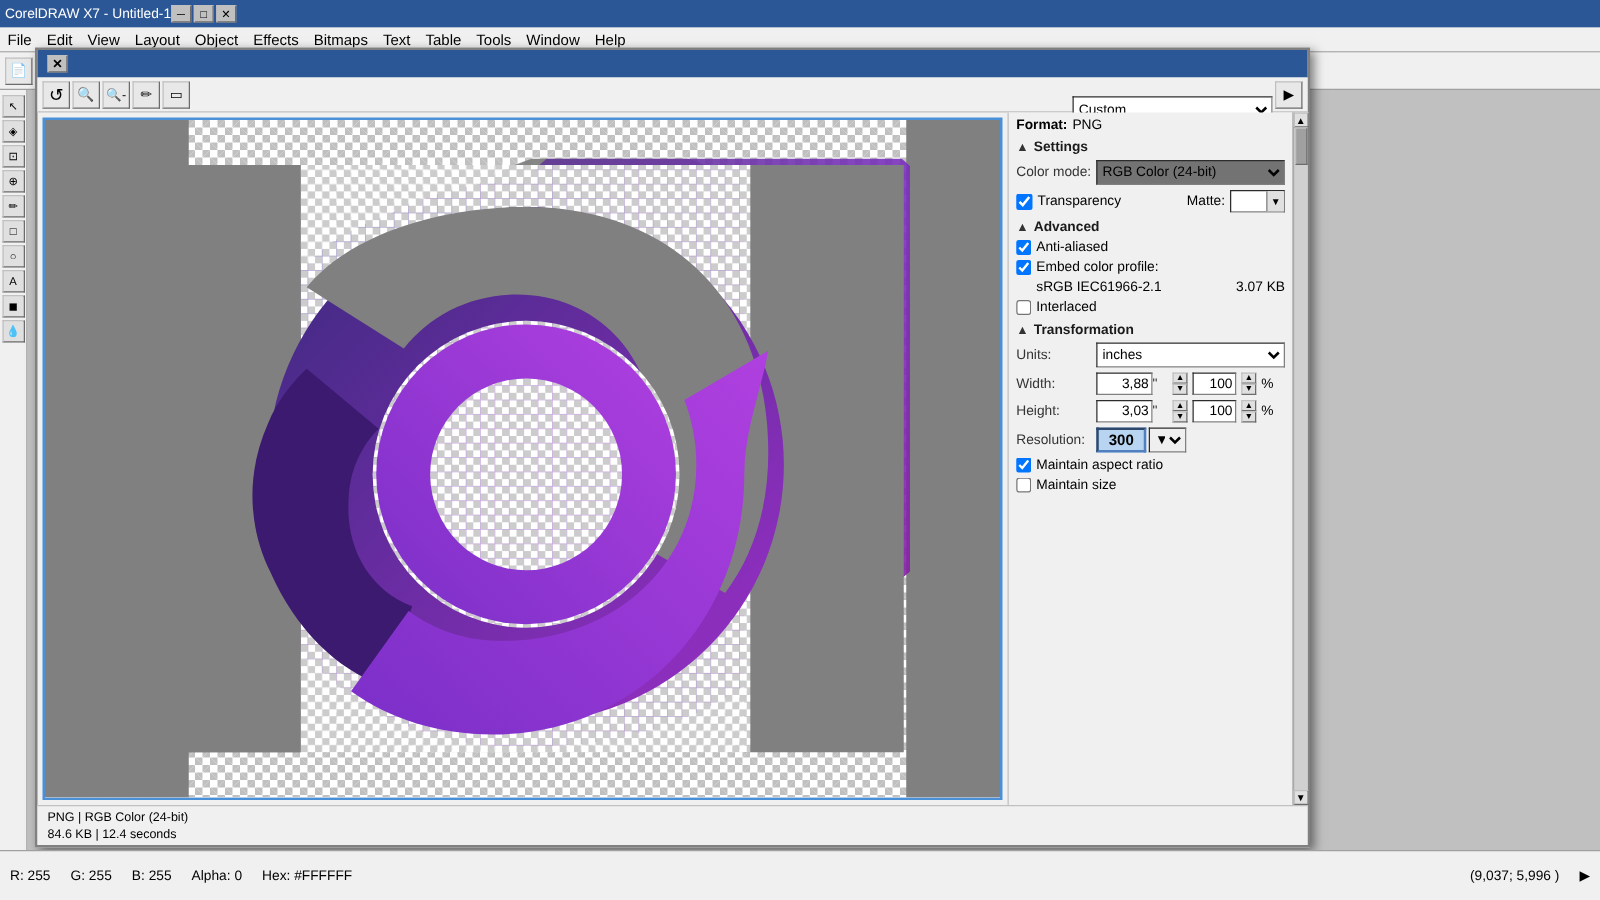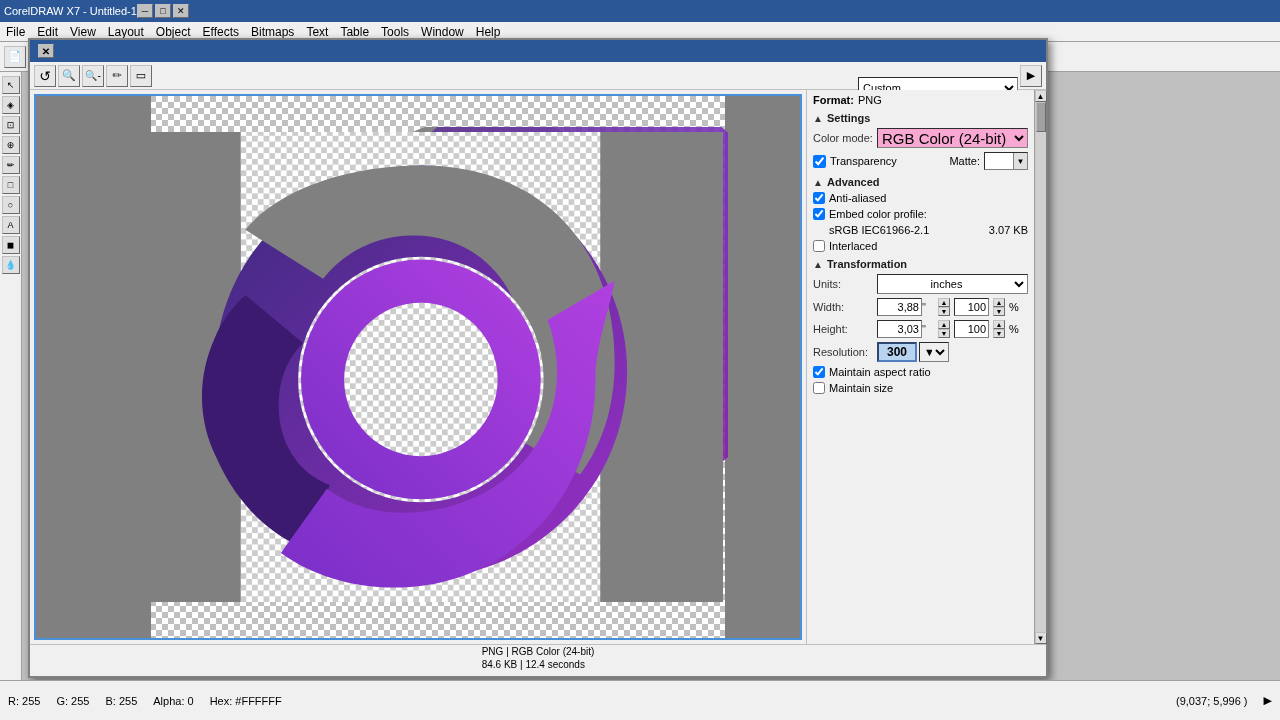--- a/index.html
+++ b/index.html
@@ -571,21 +571,21 @@
           <span class="format-value">PNG</span>
         </div>
 
         <div class="section-header">
           <span class="section-arrow">▲</span>
           <span>Settings</span>
         </div>
 
         <div class="field-row">
           <span class="field-label">Color mode:</span>
-          <select style="flex:1; height:20px; font-size:15px; background:#f9a8d4; border:1px inset #808080;">
+          <select style="flex:1; height:20px; font-size:11px; background:#737373; border:1px inset #808080;">
             <option>RGB Color (24-bit)</option>
           </select>
         </div>
 
         <div style="display:flex; align-items:center; margin-bottom:4px; justify-content:space-between;">
           <div style="display:flex; align-items:center; gap:4px;">
             <input type="checkbox" checked="" id="cb-trans" style="">
             <label for="cb-trans" style="font-size:11px; cursor:pointer;">Transparency</label>
           </div>
           <div style="display:flex; align-items:center; gap:4px;">
@@ -622,21 +622,21 @@
           <label for="cb-int" style="font-size:11px; cursor:pointer;">Interlaced</label>
         </div>
 
         <div class="section-header">
           <span class="section-arrow">▲</span>
           <span>Transformation</span>
         </div>
 
         <div class="field-row">
           <span class="field-label">Units:</span>
-          <select style="flex:1; height:20px; font-size:11px; background:white; border:1px inset #808080;text-align:center;">
+          <select style="flex:1; height:20px; font-size:11px; background:white; border:1px inset #808080;">
             <option>inches</option>
             <option>millimeters</option>
             <option>pixels</option>
             <option>centimeters</option>
           </select>
         </div>
 
         <div class="field-row">
           <span class="field-label">Width:</span>
           <div class="input-spin">
@@ -698,21 +698,21 @@
       <div class="scrollbar-right">
         <div class="scroll-btn">▲</div>
         <div style="flex:1; background:#d0d0d0;">
           <div style="width:10px; height:30px; background:#a0a0a0; border:1px outset #c0c0c0; margin:0 auto;"></div>
         </div>
         <div class="scroll-btn">▼</div>
       </div>
     </div>
   </div>
 
-  <div style="height:32px; background:#f0f0f0; border-top:1px solid #c0c0c0; display:flex; align-items:center; padding:0 8px; gap:16px; justify-content:space-between;flex-direction:column;">
+  <div style="height:32px; background:#f0f0f0; border-top:1px solid #c0c0c0; display:flex; align-items:center; padding:0 8px; gap:16px; justify-content:space-between;">
     <div style="display:flex; align-items:center; gap:6px;">
       <div style="display:flex; flex-direction:column; font-size:10px; line-height:1.3;">
         <span>PNG  |  RGB Color (24-bit)</span>
         <span>84.6 KB  |  12.4 seconds</span>
       </div>
     </div>
   </div>
 </div>
 
 <div class="status-bar">

